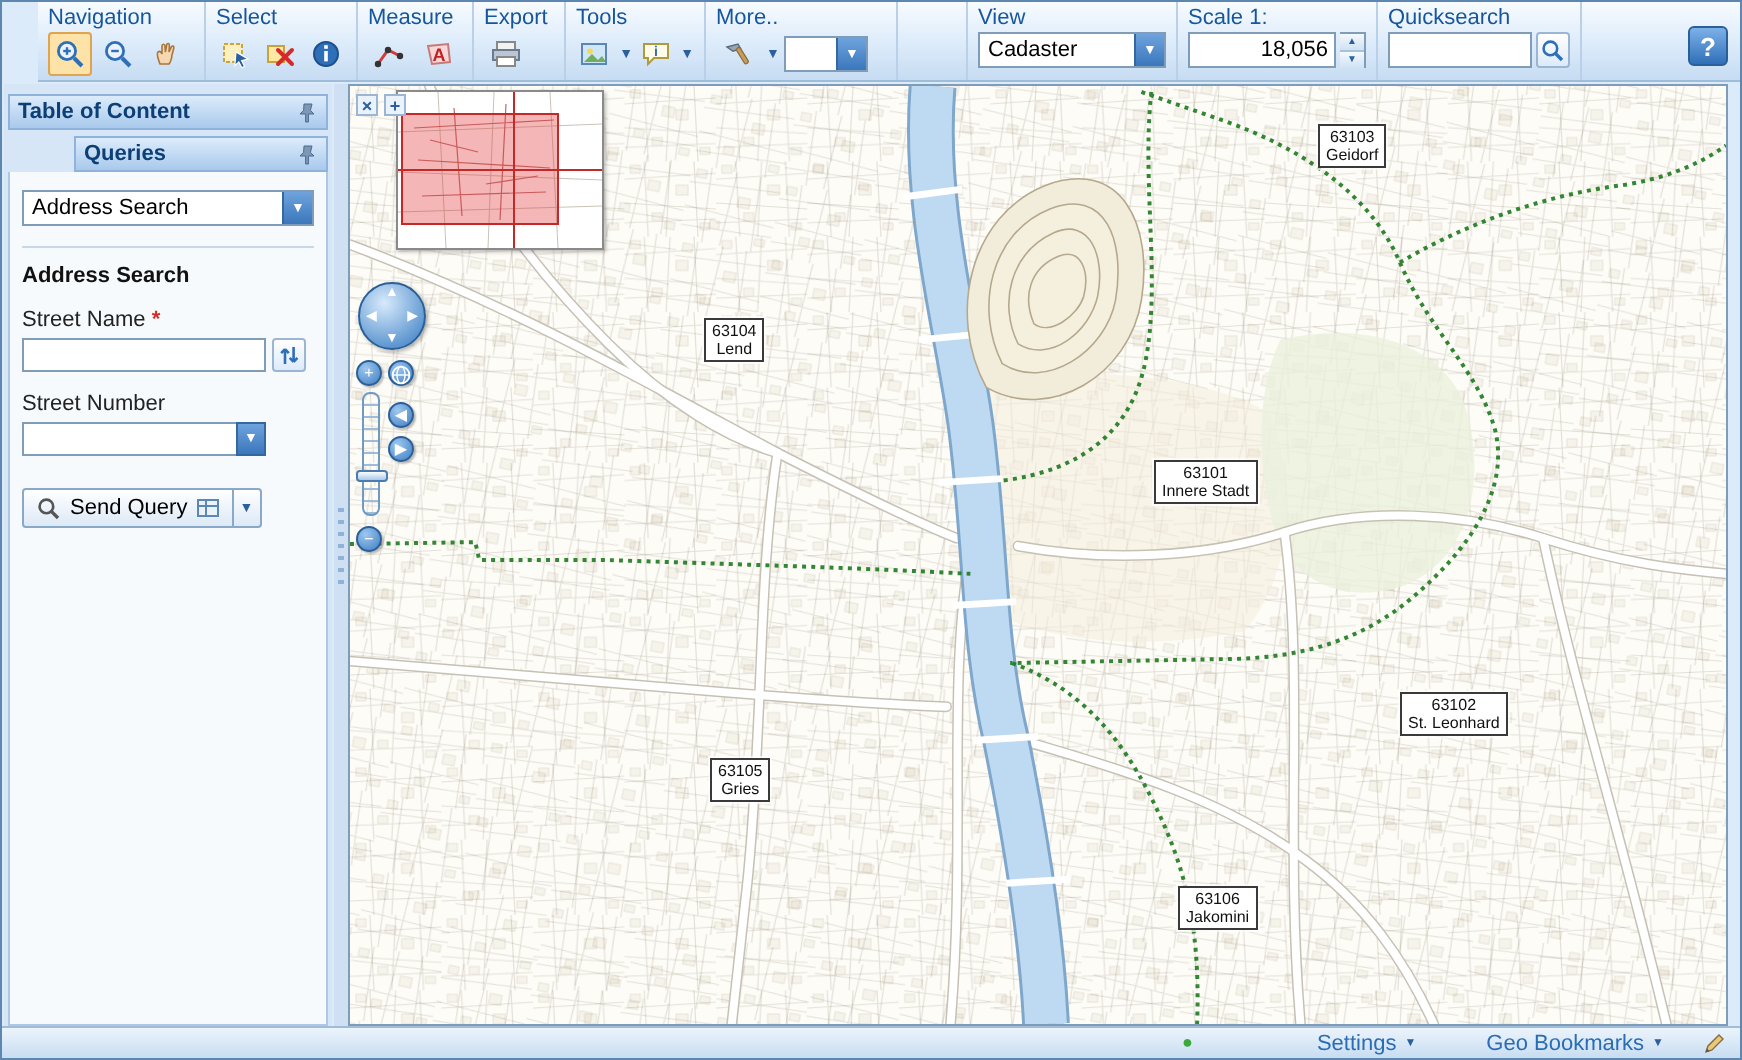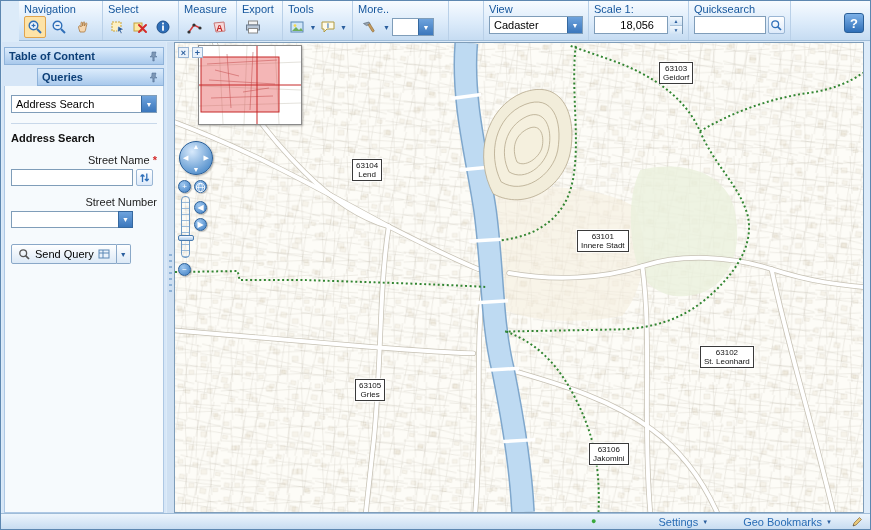--- a/index.html
+++ b/index.html
@@ -15,21 +15,21 @@
   .tlabel { color:#15569c; font-size:11px; line-height:12px; white-space:nowrap; }
   .ticons { display:flex; align-items:center; gap:2px; margin-top:1px; }
   .tbtn { width:22px; height:22px; border:1px solid transparent; border-radius:2px;
     background:transparent; display:flex; align-items:center; justify-content:center; cursor:pointer; }
   .tbtn.selected { background:#fde3a7; border-color:#e0a44e; }
   .dd { font-size:7px; color:#2b5f9e; margin-left:1px; cursor:pointer; }
   .combo { display:flex; align-items:center; height:18px; background:#fff; border:1px solid #7f9db9; cursor:pointer; }
   .combo-text { flex:1; padding:0 4px; white-space:nowrap; overflow:hidden; }
   .combo-btn { width:15px; height:100%; background:linear-gradient(#6ea3dd,#3b77bc); color:#fff;
     font-size:7px; display:flex; align-items:center; justify-content:center; border-left:1px solid #35689f; }
-  .tinput { height:18px; border:1px solid #7f9db9; font-size:11px; padding:0 13px;
+  .tinput { height:18px; border:1px solid #7f9db9; font-size:11px; padding:0 3px;
     font-family:"Liberation Sans","DejaVu Sans",sans-serif; }
   .spinner { display:inline-flex; flex-direction:column; width:13px; height:18px; border:1px solid #7f9db9; border-left:none; }
   .spinner span { flex:1; font-size:5px; line-height:8px; text-align:center; color:#2b5f9e;
     background:linear-gradient(#f4f9fe,#cfe2f4); cursor:pointer; }
   .spinner span + span { border-top:1px solid #a9c2da; }
   .helpbtn { width:20px; height:20px; margin:12px 6px 0 auto; border:1px solid #2a5f98; border-radius:3px;
     background:linear-gradient(#7db1e8,#2f6fb8); color:#fff; font-weight:bold; font-size:13px;
     display:flex; align-items:center; justify-content:center; cursor:pointer; }
   .spacer34 { flex:none; width:34px; }
   .flexspace { flex:1; }
@@ -37,21 +37,21 @@
   
   .sidebar { position:absolute; top:41px; left:1px; width:164px; bottom:16px;
     background:#d6e6f7; padding:5px 2px 0 2px; display:flex; flex-direction:column; }
   .phead { height:18px; flex:none; background:linear-gradient(#dcecfc,#a9c9ec); border:1px solid #8fb3da;
     display:flex; align-items:center; justify-content:space-between; padding:0 4px;
     color:#0d3f77; font-weight:bold; cursor:pointer; }
   .phead + .phead { margin-top:3px;margin-left:33px; }
   .pbody { flex:1; background:#f6fafd; border:1px solid #aec8e4; border-top:none; padding:9px 6px 0 6px; }
   .divider { border-top:1px solid #c8d8ea; margin:10px 0 8px 0; }
   .ftitle { font-weight:bold; color:#111; }
-  .flabel { margin-top:10px; margin-bottom:3px; color:#222;text-align:right; }
+  .flabel { margin-top:10px; margin-bottom:3px; color:#222; }
   .req { color:#d42a2a; font-weight:bold; }
   .frow { display:flex; align-items:center; gap:3px; }
   .finput { width:122px; height:17px; border:1px solid #7f9db9; padding:0 3px; font-size:11px;
     font-family:"Liberation Sans","DejaVu Sans",sans-serif; }
   .iconbtn { width:17px; height:17px; border:1px solid #9ab6d4; border-radius:2px;
     background:linear-gradient(#ffffff,#ddeafa); display:flex; align-items:center; justify-content:center; cursor:pointer; }
   .numbercombo { display:flex; }
   .numbercombo .finput { width:107px; border-right:none; }
   .numbercombo .combo-btn { width:15px; height:17px; border:1px solid #35689f; }
   .sendwrap { margin-top:16px; display:flex; }

